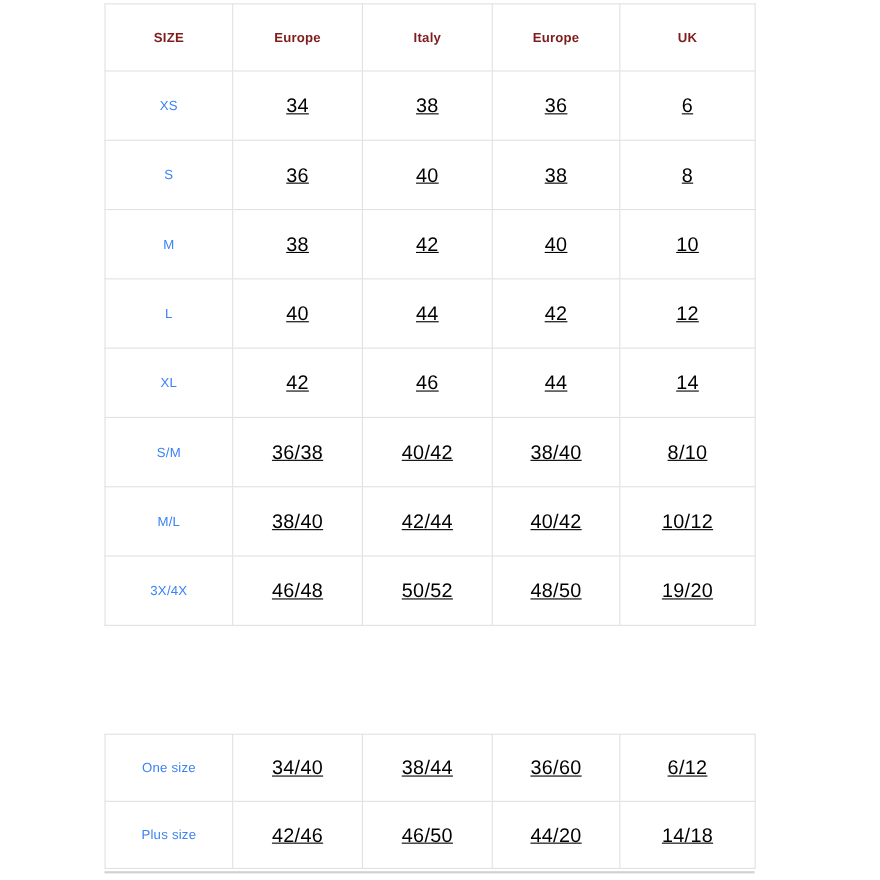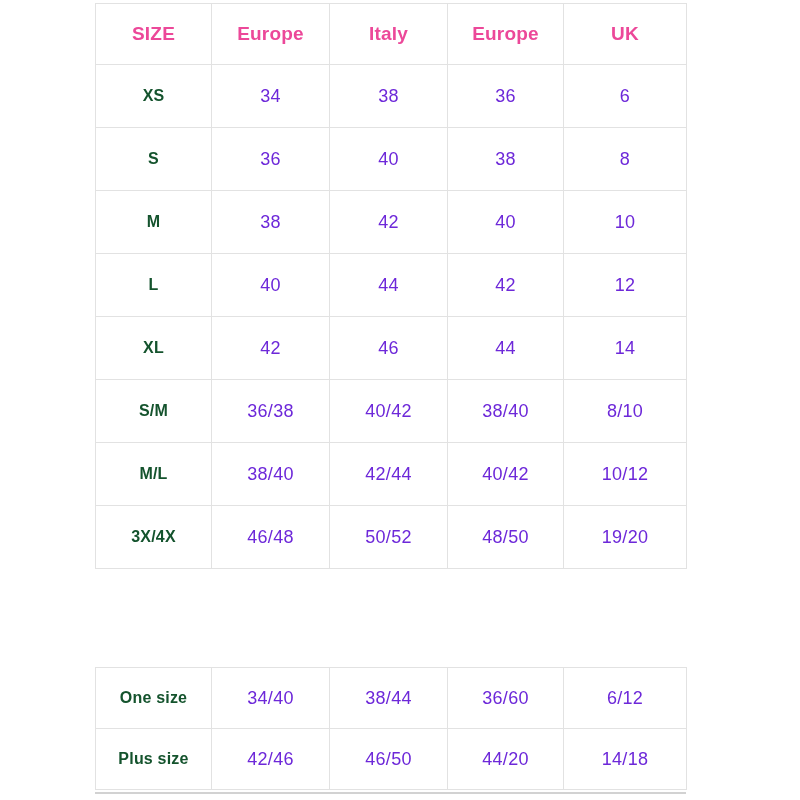--- a/index.html
+++ b/index.html
@@ -35,36 +35,37 @@
   col.c-uk     { width: 123px; }
   td, th {
     border: 1px solid #e2e2e2;
     text-align: center;
     vertical-align: middle;
     padding: 0;
   }
   .main-table thead th { height: 61px; }
   .main-table tbody td, .main-table tbody th { height: 63px; }
   th.col-head {
-    font-size: 19px;
+    font-size: 12px;
     font-weight: bold;
-    color: #ec4899;
+    color: #7f1d1d;
     letter-spacing: 0.2px;
   }
   th.row-head {
-    font-size: 16px;
-    font-weight: bold;
-    color: #14532d;
+    font-size: 12px;
+    font-weight: normal;
+    color: #3b82f6;
     letter-spacing: 0.2px;
   }
   td.val {
     font-size: 18px;
     font-weight: normal;
-    color: #6d28d9;
+    color: #000000;
     letter-spacing: 0.3px;
+    text-decoration: underline;
   }
   .special-table-wrap {
     position: absolute;
     left: 95px;
     top: 667px;
     width: 591px;
   }
   .special-table td, .special-table th { height: 61px; }
   .bottom-divider {
     position: absolute;

